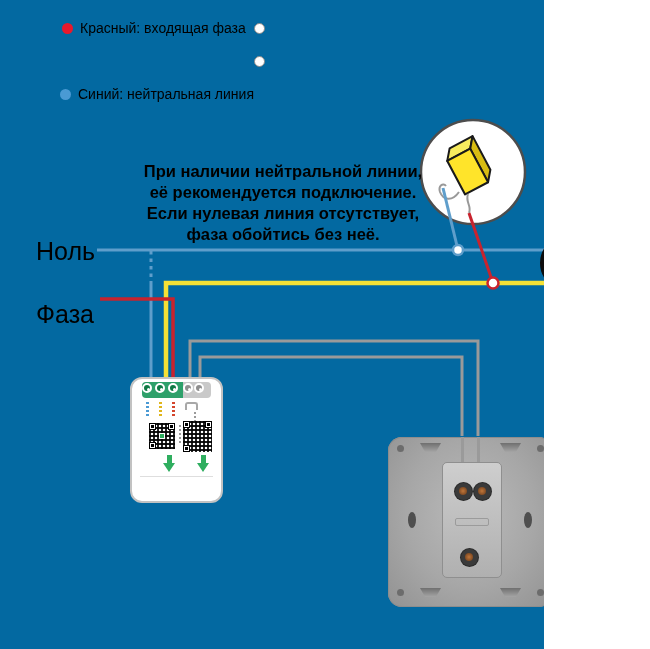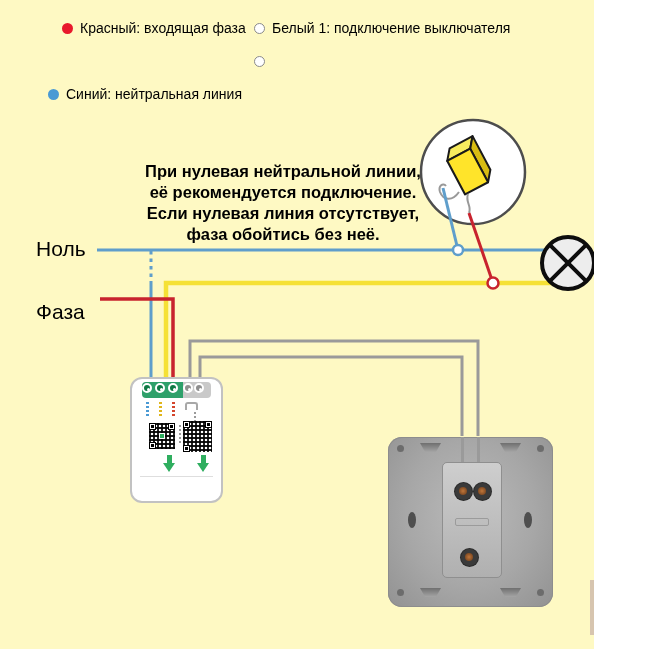--- a/index.html
+++ b/index.html
@@ -1,29 +1,29 @@
 <!DOCTYPE html>
 <html><head>
 <meta charset="utf-8">
 <style>
   *{box-sizing:border-box;margin:0;padding:0}
   html,body{background:#fff}
-  .stage{position:relative;width:594px;height:649px;background:#fef9c3;overflow:hidden;
+  .stage{position:relative;width:544px;height:649px;background:#0369a1;overflow:hidden;
          font-family:"Liberation Sans",sans-serif;color:#000}
   .layer{position:absolute;left:0;top:0;z-index:1}
   
   .legend-item{position:absolute;display:flex;align-items:center;gap:7px;height:18px;
                font-size:14px;z-index:2;white-space:nowrap}
   .dot{width:11px;height:11px;border-radius:50%;flex:0 0 auto}
   .dot.red{background:#e8192c}.dot.yellow{background:#ffe427}.dot.blue{background:#4a9ad4}
   .dot.white{background:#fff;border:1.5px solid #8a8a8a}
   
   .note{position:absolute;left:122px;top:161px;width:322px;text-align:center;z-index:2;
         font-size:16.5px;font-weight:700;line-height:21px}
-  .wire-label{position:absolute;font-size:21px;font-weight:500;z-index:2}
+  .wire-label{position:absolute;font-size:25px;font-weight:500;z-index:2}
   
   .relay{position:absolute;left:130px;top:377px;width:93px;height:126px;background:#fff;
          border:2px solid #c2c2c2;border-radius:12px;z-index:4}
   .strip{position:absolute;top:3px;height:16px}
   .strip.green{left:10px;width:41px;background:#2ea06a;border-radius:4px 0 0 4px}
   .strip.grey{left:51px;width:28px;background:#c9c9c9;border-radius:0 4px 4px 0}
   .term{position:absolute;top:1px;width:10px;height:10px;border:2px solid #fff;border-radius:50%}
   .term::after{content:"";position:absolute;left:3px;top:3px;width:3px;height:3px;background:#fff;border-radius:50%}
   .term.g{background:#0f7a45}.term.gr{background:#8f8f8f}
   .vlab{position:absolute;top:23px;width:3px;height:15px}
@@ -100,34 +100,33 @@
     <g>
       <circle cx="568" cy="263" r="26" fill="#ededed" stroke="#0d0d0d" stroke-width="4"></circle>
       <path d="M549.6 244.6 L586.4 281.4 M549.6 281.4 L586.4 244.6" stroke="#0d0d0d" stroke-width="4"></path>
     </g>
   </svg>
 
   <div class="legend-item" style="left:62px;top:19px">
     <span class="dot red"></span>
     <span>Красный: входящая фаза</span>
   </div>
-  <div class="legend-item" style="left:48px;top:85px">
+  <div class="legend-item" style="left:60px;top:85px">
     <span class="dot blue"></span>
     <span>Синий: нейтральная линия</span>
   </div>
   <div class="legend-item" style="left:254px;top:19px">
     <span class="dot white"></span>
-    <span>Белый 1: подключение выключателя</span>
   </div>
   <div class="legend-item" style="left:254px;top:52px">
     <span class="dot white"></span>
   </div>
 
   <div class="note">
-    <div>При нулевая нейтральной линии,</div>
+    <div>При наличии нейтральной линии,</div>
     <div>её рекомендуется подключение.</div>
     <div>Если нулевая линия отсутствует,</div>
     <div>фаза обойтись без неё.</div>
   </div>
 
   <div class="wire-label" style="left:36px;top:237px">Ноль</div>
   <div class="wire-label" style="left:36px;top:300px">Фаза</div>
 
   <div class="relay">
     <div class="strip green">

